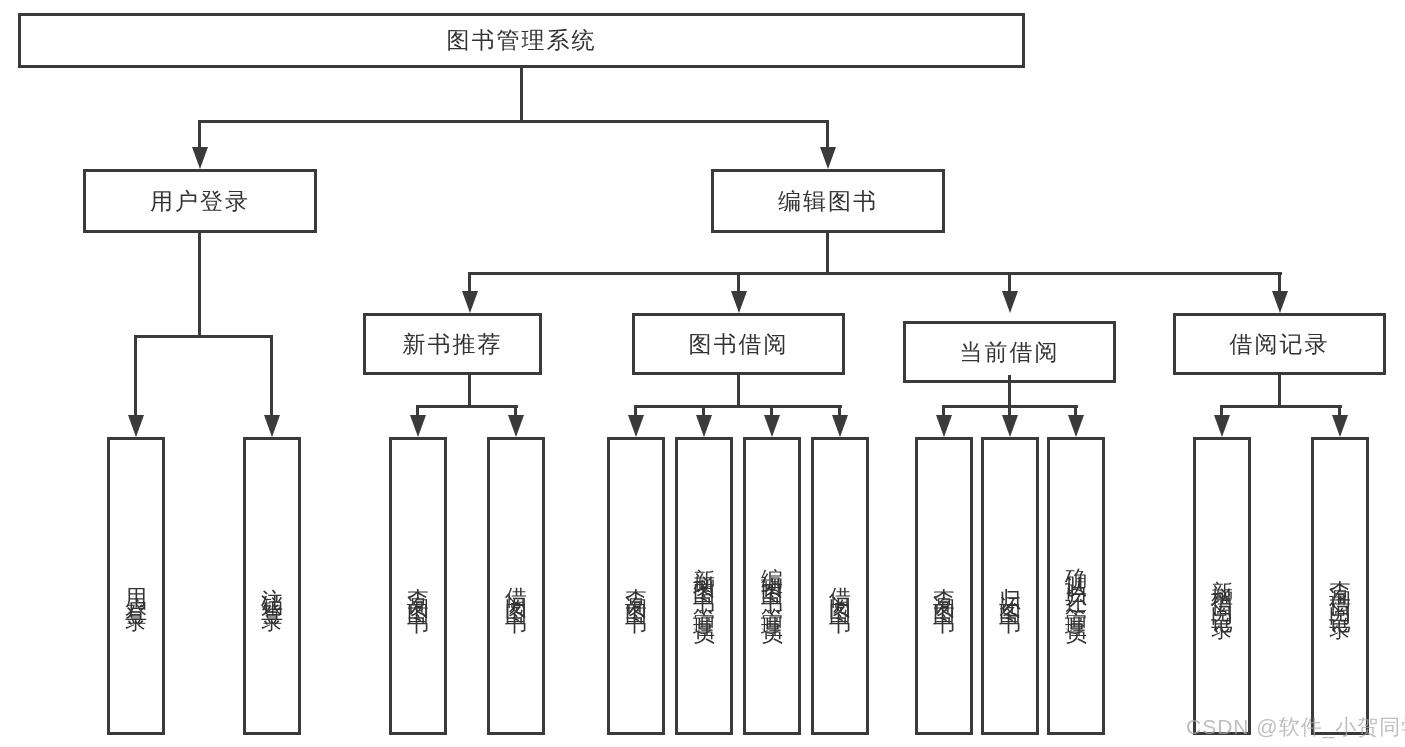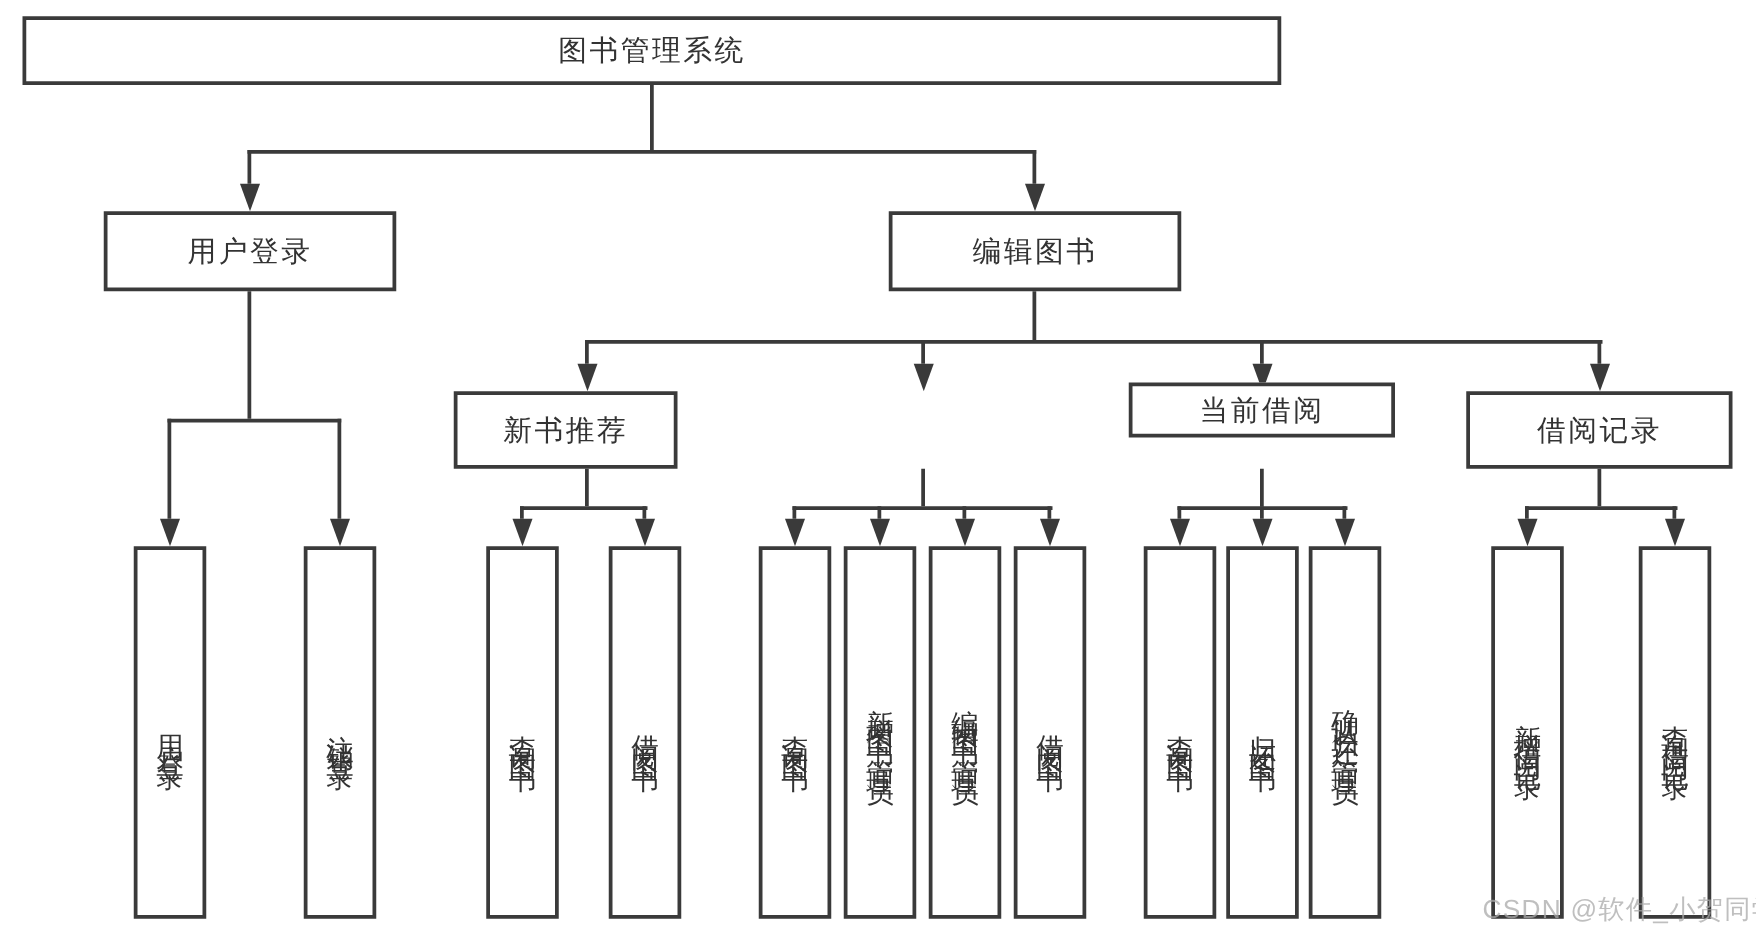--- a/index.html
+++ b/index.html
@@ -65,21 +65,24 @@
   <div class="vl" style="left:737px;top:272px;height:19px"></div>
   <div class="arr" style="left:731px;top:291px"></div>
   <div class="vl" style="left:1008px;top:272px;height:19px"></div>
   <div class="arr" style="left:1002px;top:291px"></div>
   <div class="vl" style="left:1278px;top:272px;height:19px"></div>
   <div class="arr" style="left:1272px;top:291px"></div>
 
   <div class="node" style="left:363px;top:313px;width:179px;height:62px">
     <span class="lbl">新书推荐</span>
   </div>
-  <div class="node" style="left:903px;top:306px;width:213px;height:44px">
+  <div class="node" style="left:632px;top:313px;width:213px;height:62px">
+    <span class="lbl">图书借阅</span>
+  </div>
+  <div class="node" style="left:903px;top:321px;width:213px;height:62px">
     <span class="lbl">当前借阅</span>
   </div>
   <div class="node" style="left:1173px;top:313px;width:213px;height:62px">
     <span class="lbl">借阅记录</span>
   </div>
 
   <div class="vl" style="left:468px;top:375px;height:30px"></div>
   <div class="hl" style="left:416px;top:405px;width:102px"></div>
   <div class="vl" style="left:416px;top:405px;height:10px"></div>
   <div class="arr" style="left:410px;top:415px"></div>

